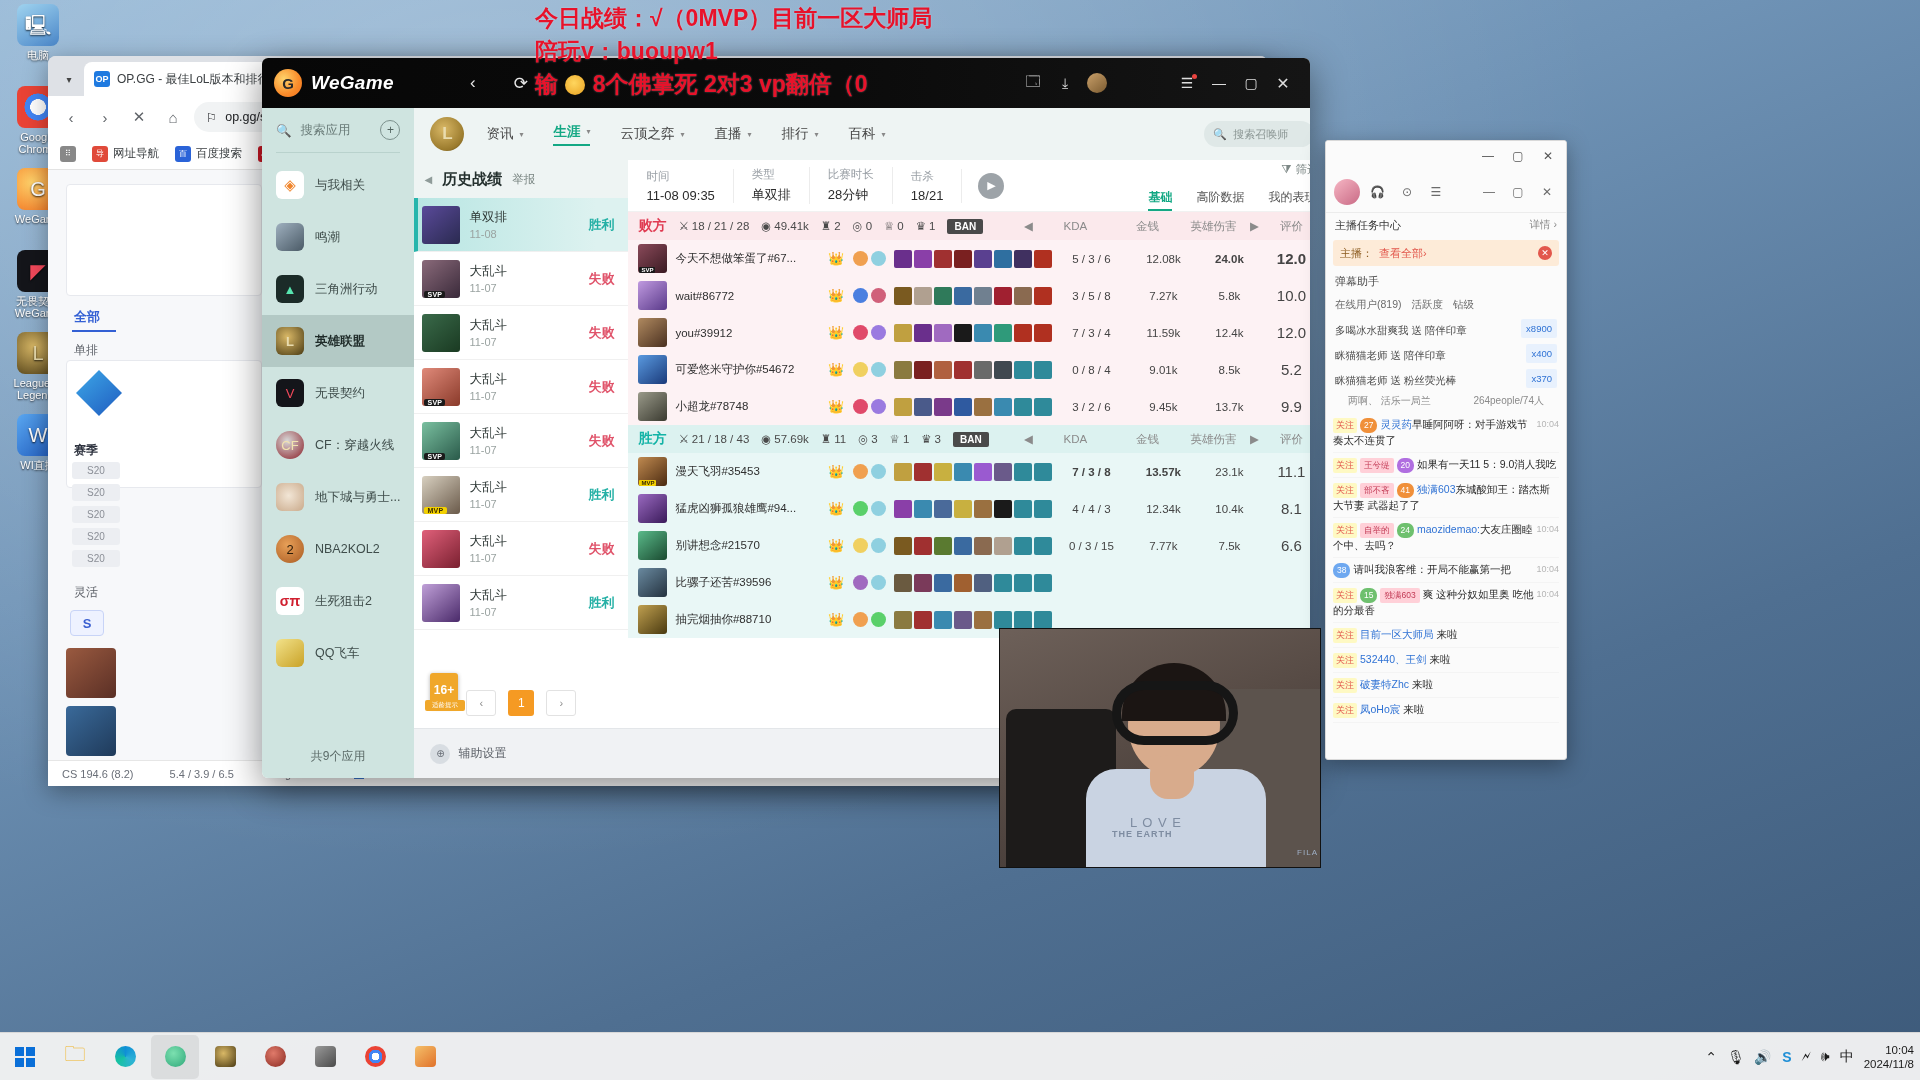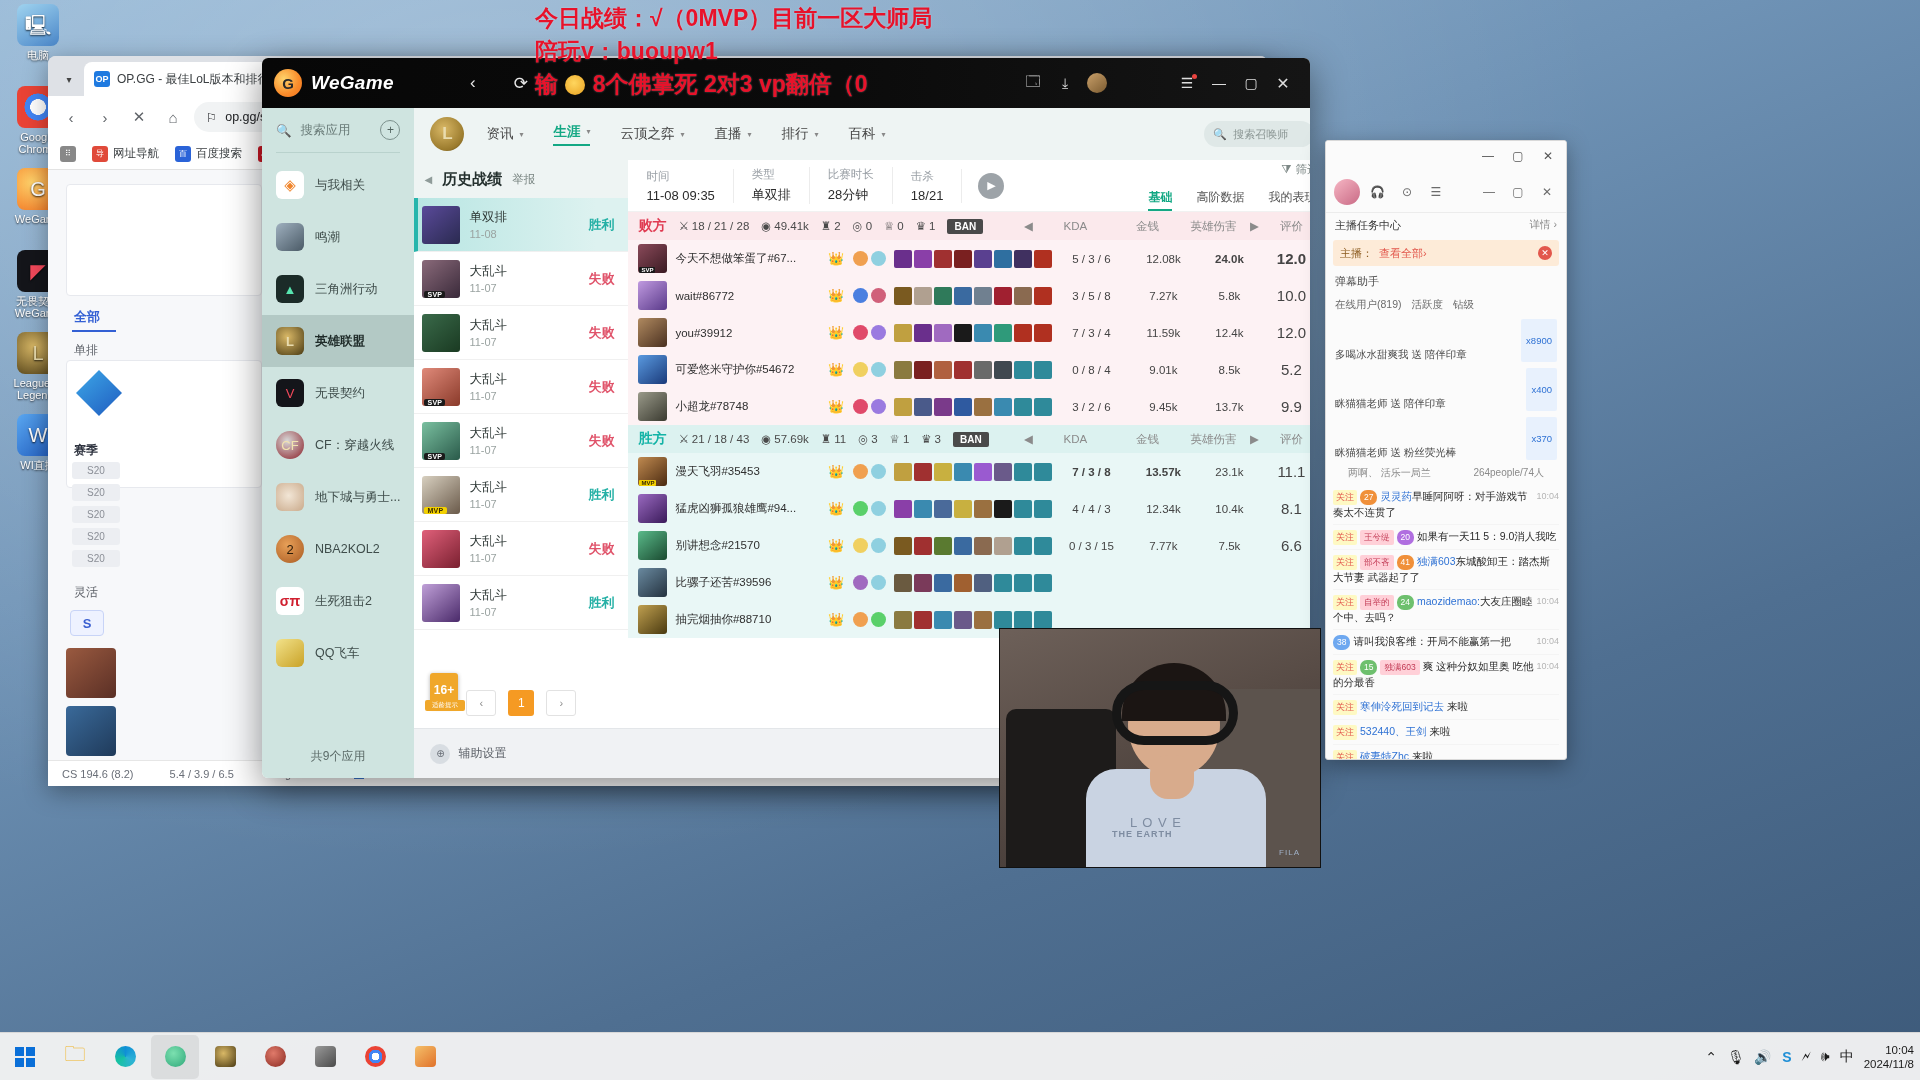--- a/index.html
+++ b/index.html
@@ -201,21 +201,21 @@
   #live-head .hi{width:22px;height:22px;display:flex;align-items:center;justify-content:center;font-size:12px;color:#6b6b6b;}
   #live-task{height:24px;display:flex;align-items:center;padding:0 9px;font-size:11px;color:#333;}
   #live-task .more{margin-left:auto;font-size:10.5px;color:#8a8a8a;}
   #live-banner{height:26px;margin:3px 7px;border-radius:3px;background:#fdebd8;display:flex;align-items:center;gap:6px;padding:0 7px;font-size:11px;color:#8a5a1e;}
   #live-banner .lnk{color:#e2574c;}
   #live-banner .cx{margin-left:auto;width:14px;height:14px;border-radius:50%;background:#e2574c;color:#fff;font-size:9px;display:flex;align-items:center;justify-content:center;}
   .live-sec{padding:5px 9px;font-size:11px;color:#4a4a4a;}
   #live-stats{display:flex;gap:10px;padding:4px 9px;font-size:10.5px;color:#6b6b6b;}
   #live-stats .sv{display:flex;align-items:center;gap:3px;}
   .gift-row{display:flex;align-items:flex-end;gap:5px;padding:3px 9px;font-size:10.5px;color:#4a4a4a;}
-  .gift-row .amt{margin-left:auto;background:#e8f1fd;color:#2f72d4;font-size:9.5px;padding:16px 5px;border-radius:2px;}
+  .gift-row .amt{margin-left:auto;background:#e8f1fd;color:#2f72d4;font-size:9.5px;padding:4px 5px;border-radius:2px;}
   #live-count{display:flex;align-items:center;padding:3px 22px;font-size:10px;color:#8a8a8a;}
   #live-count .r{margin-left:auto;}
   #chat-list{padding:2px 7px;overflow:hidden;}
   .cmsg{padding:4px 0;font-size:10.5px;line-height:15px;color:#2b2b2b;border-bottom:1px solid #f4f4f4;}
   .cmsg .follow{display:inline-flex;align-items:center;background:#fef9c3;color:#e2574c;font-size:9px;padding:0 3px;border-radius:2px;margin-right:3px;}
   .cmsg .lv{display:inline-flex;align-items:center;background:#6ea8f0;color:#fff;font-size:8.5px;padding:0 4px;border-radius:7px;margin-right:3px;}
   .cmsg .lv.o{background:#f0903a;} .cmsg .lv.g{background:#6ec06e;} .cmsg .lv.p{background:#b06ee0;}
   .cmsg .fan{display:inline-flex;align-items:center;background:#ffd0d8;color:#c23a55;font-size:8.5px;padding:0 4px;border-radius:2px;margin-right:3px;}
   .cmsg .nick{color:#2f72d4;}
   .cmsg .time{float:right;color:#b5b5b5;font-size:9px;}
@@ -228,21 +228,21 @@
   #webcam .wall{position:absolute;inset:0;background:linear-gradient(160deg,#6d6059 0%,#574b45 45%,#3a3230 100%);}
   #webcam .chair{position:absolute;left:6px;top:80px;width:110px;height:160px;background:#1d1b1a;border-radius:10px 10px 0 0;}
   #webcam .bed{position:absolute;right:0;top:60px;width:120px;height:180px;background:#5c534d;}
   #webcam .person-head{position:absolute;left:128px;top:44px;width:92px;height:104px;border-radius:46px/52px;background:#d8ab8c;}
   #webcam .hair{position:absolute;left:122px;top:34px;width:104px;height:58px;border-radius:52px 52px 0 0;background:#1b1513;}
   #webcam .phones{position:absolute;left:112px;top:52px;width:126px;height:64px;border-radius:32px;border:9px solid #161616;box-sizing:border-box;}
   #webcam .body{position:absolute;left:86px;top:140px;width:180px;height:110px;border-radius:30px 30px 0 0;background:#c9d3e2;}
   #webcam .hand{position:absolute;left:150px;top:126px;width:44px;height:44px;border-radius:18px;background:#d8ab8c;}
   #webcam .txt1{position:absolute;left:130px;top:186px;color:#7e8ca1;font-size:13px;font-weight:normal;letter-spacing:1px;}
   #webcam .txt2{position:absolute;left:112px;top:200px;color:#7e8ca1;font-size:9px;font-weight:bold;letter-spacing:1px;}
-  #webcam .brand{position:absolute;right:20px;bottom:10px;color:#9fb0c6;font-size:8px;letter-spacing:1px;}
+  #webcam .brand{position:absolute;right:2px;bottom:10px;color:#9fb0c6;font-size:8px;letter-spacing:1px;}
 
   
   #redtext{position:absolute;left:535px;top:2px;z-index:110;color:#e8122a;
     font-size:23px;line-height:33px;font-weight:bold;white-space:nowrap;
     text-shadow:0 0 2px rgba(255,255,255,.35);}
   #redtext .l3{position:relative;}
   .emo{display:inline-block;width:20px;height:20px;border-radius:50%;vertical-align:-3px;margin:0 1px;}
 </style>
 </head>
 <body>
@@ -940,21 +940,21 @@
     <span>两啊、 活乐一局兰</span>
     <span class="r">264people/74人</span>
   </div>
   <div id="chat-list">
     <div class="cmsg"><span class="time">10:04</span><span class="follow">关注</span><span class="lv o">27</span><span class="nick">灵灵药</span><span>早睡阿阿呀：对手游戏节奏太不连贯了</span></div>
     <div class="cmsg"><span class="follow">关注</span><span class="fan">王兮缇</span><span class="lv p">20</span><span>如果有一天11 5：9.0消人我吃</span></div>
     <div class="cmsg"><span class="follow">关注</span><span class="fan">部不吝</span><span class="lv o">41</span><span class="nick">独满603</span><span>东城酸卸王：踏杰斯大节妻 武器起了了</span></div>
     <div class="cmsg"><span class="time">10:04</span><span class="follow">关注</span><span class="fan">自举的</span><span class="lv g">24</span><span class="nick">maozidemao:</span><span>大友庄圈睦个中、去吗？</span></div>
     <div class="cmsg"><span class="time">10:04</span><span class="lv">38</span><span>请叫我浪客维：开局不能赢第一把</span></div>
     <div class="cmsg"><span class="time">10:04</span><span class="follow">关注</span><span class="lv g">15</span><span class="fan">独满603</span><span>爽 这种分奴如里奥 吃他的分最香</span></div>
-    <div class="cmsg"><span class="follow">关注</span><span class="nick">寒伸泠死回到记去</span> <span>来啦</span></div>
+    <div class="cmsg"><span class="follow">关注</span><span class="nick">目前一区大师局</span> <span>来啦</span></div>
     <div class="cmsg"><span class="follow">关注</span><span class="nick">532440、王剑</span> <span>来啦</span></div>
     <div class="cmsg"><span class="follow">关注</span><span class="nick">破妻特Zhc</span> <span>来啦</span></div>
     <div class="cmsg"><span class="follow">关注</span><span class="nick">凤oHo宸</span> <span>来啦</span></div>
   </div>
 </div>
 
 <div id="webcam">
   <div class="wall"></div>
   <div class="chair"></div>
   <div class="bed"></div>

